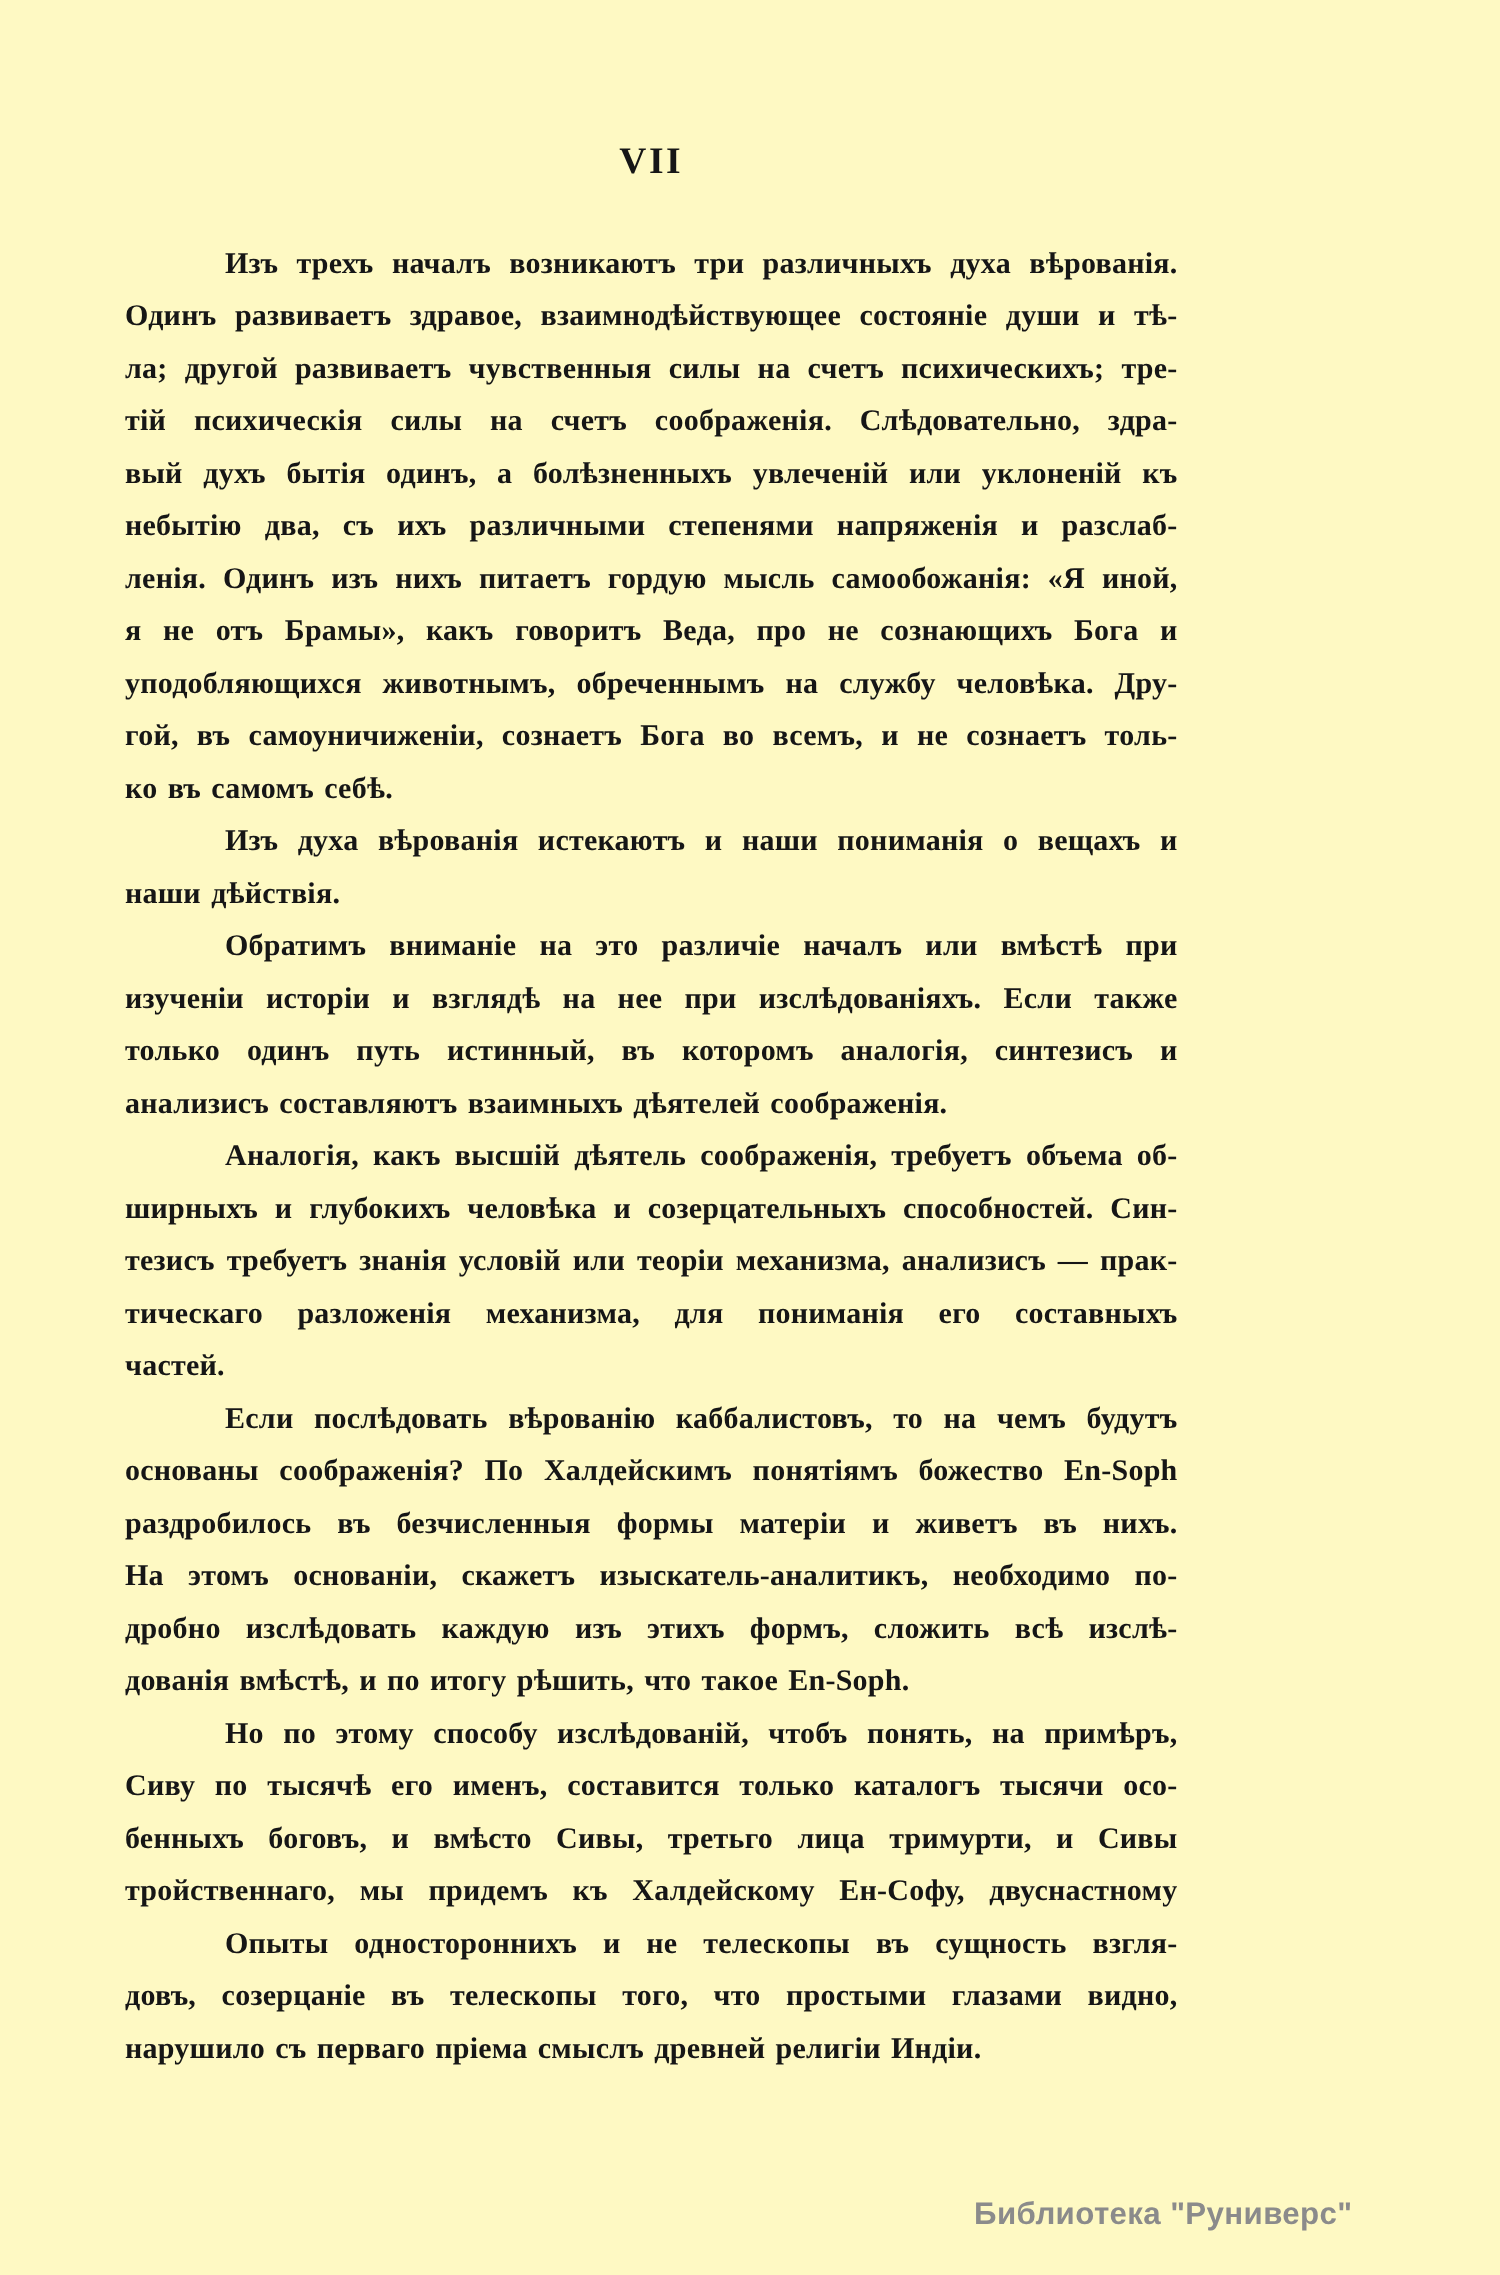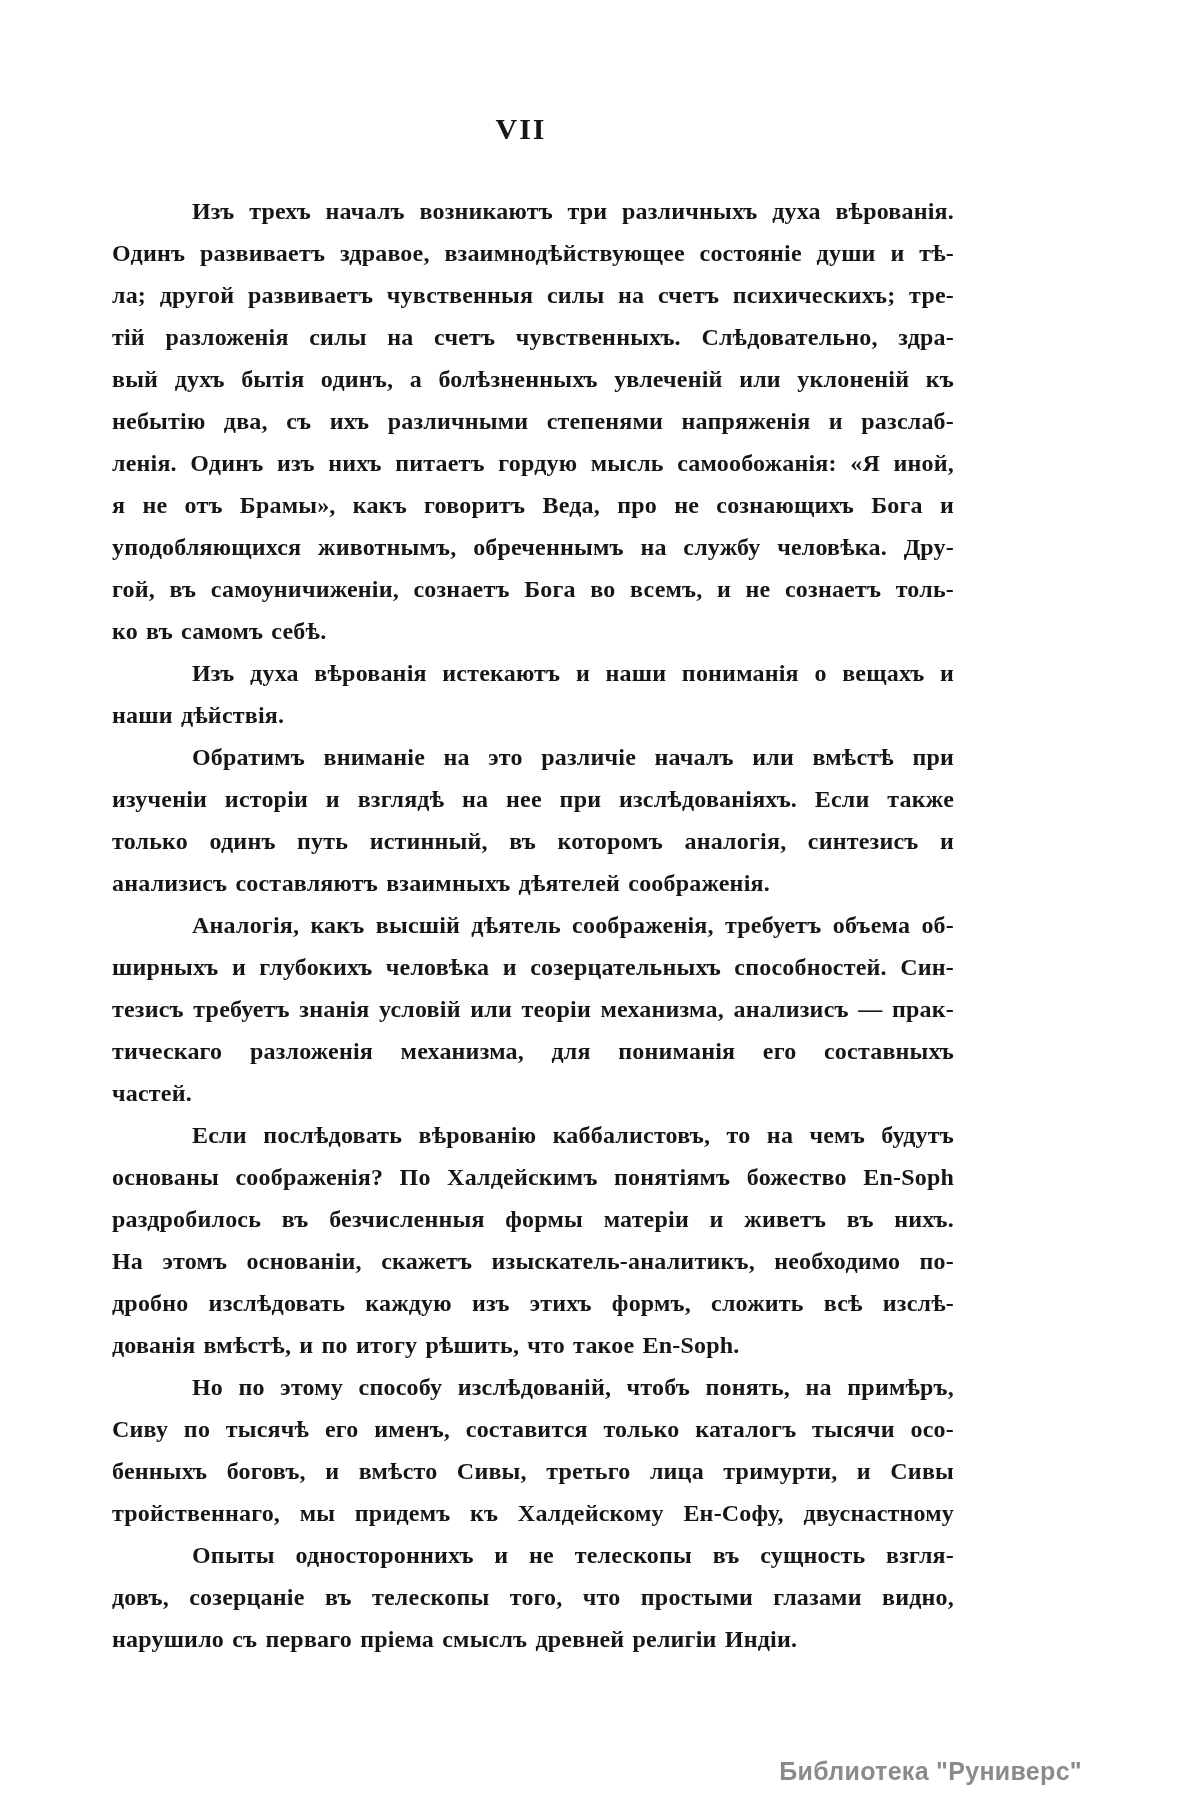--- a/index.html
+++ b/index.html
@@ -5,40 +5,40 @@
   html, body {
     margin: 0;
     padding: 0;
     background: #e8e8e8;
   }
   .page {
     position: relative;
     width: 1200px;
     height: 1820px;
     margin: 0 auto;
-    background: #ffffff;
+    background: #fef9c3;
     overflow: hidden;
     font-family: "Liberation Serif", "DejaVu Serif", serif;
     color: #141414;
   }
   .page-number {
     position: absolute;
     top: 112px;
     left: 100px;
     width: 842px;
     text-align: center;
     font-size: 30px;
     font-weight: 700;
     letter-spacing: 2px;
     color: #161616;
   }
   .text-block {
     position: absolute;
     top: 190px;
-    left: 112px;
+    left: 100px;
     width: 842px;
   }
   .text-line {
     font-size: 24px;
     font-weight: 700;
     line-height: 42px;
     height: 42px;
     white-space: normal;
     text-align: justify;
     text-align-last: justify;
@@ -67,21 +67,21 @@
 </head>
 <body>
 
 <div class="page">
   <div class="page-number">VII</div>
 
   <div class="text-block">
       <div class="text-line first">Изъ трехъ началъ возникаютъ три различныхъ духа вѣрованія.</div>
       <div class="text-line">Одинъ развиваетъ здравое, взаимнодѣйствующее состояніе души и тѣ-</div>
       <div class="text-line">ла; другой развиваетъ чувственныя силы на счетъ психическихъ; тре-</div>
-      <div class="text-line">тій разложенія силы на счетъ чувственныхъ. Слѣдовательно, здра-</div>
+      <div class="text-line">тій психическія силы на счетъ соображенія. Слѣдовательно, здра-</div>
       <div class="text-line">вый духъ бытія одинъ, а болѣзненныхъ увлеченій или уклоненій къ</div>
       <div class="text-line">небытію два, съ ихъ различными степенями напряженія и разслаб-</div>
       <div class="text-line">ленія. Одинъ изъ нихъ питаетъ гордую мысль самообожанія: «Я иной,</div>
       <div class="text-line">я не отъ Брамы», какъ говоритъ Веда, про не сознающихъ Бога и</div>
       <div class="text-line">уподобляющихся животнымъ, обреченнымъ на службу человѣка. Дру-</div>
       <div class="text-line">гой, въ самоуничиженіи, сознаетъ Бога во всемъ, и не сознаетъ толь-</div>
       <div class="text-line last">ко въ самомъ себѣ.</div>
       <div class="text-line first">Изъ духа вѣрованія истекаютъ и наши пониманія о вещахъ и</div>
       <div class="text-line last">наши дѣйствія.</div>
       <div class="text-line first">Обратимъ вниманіе на это различіе началъ или вмѣстѣ при</div>

